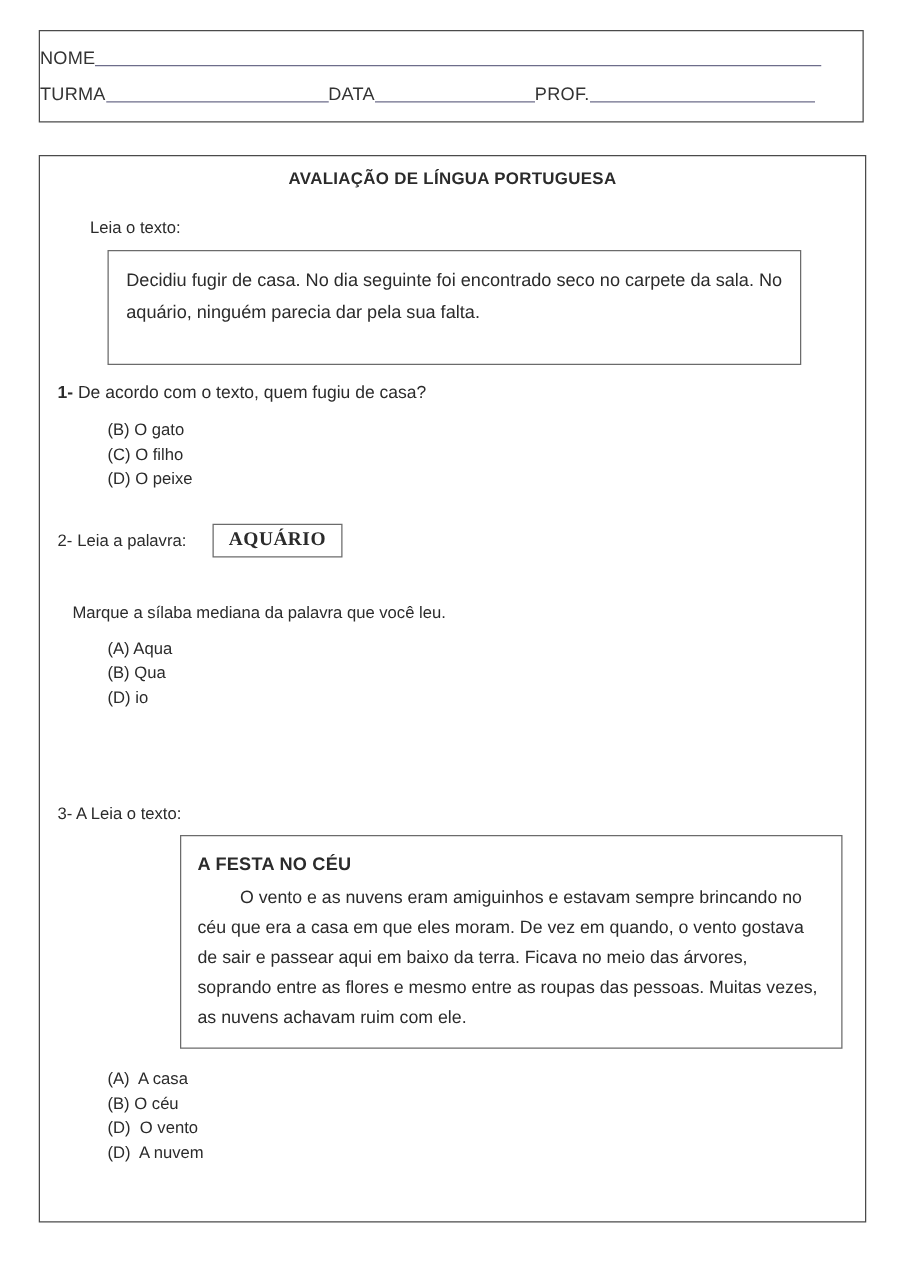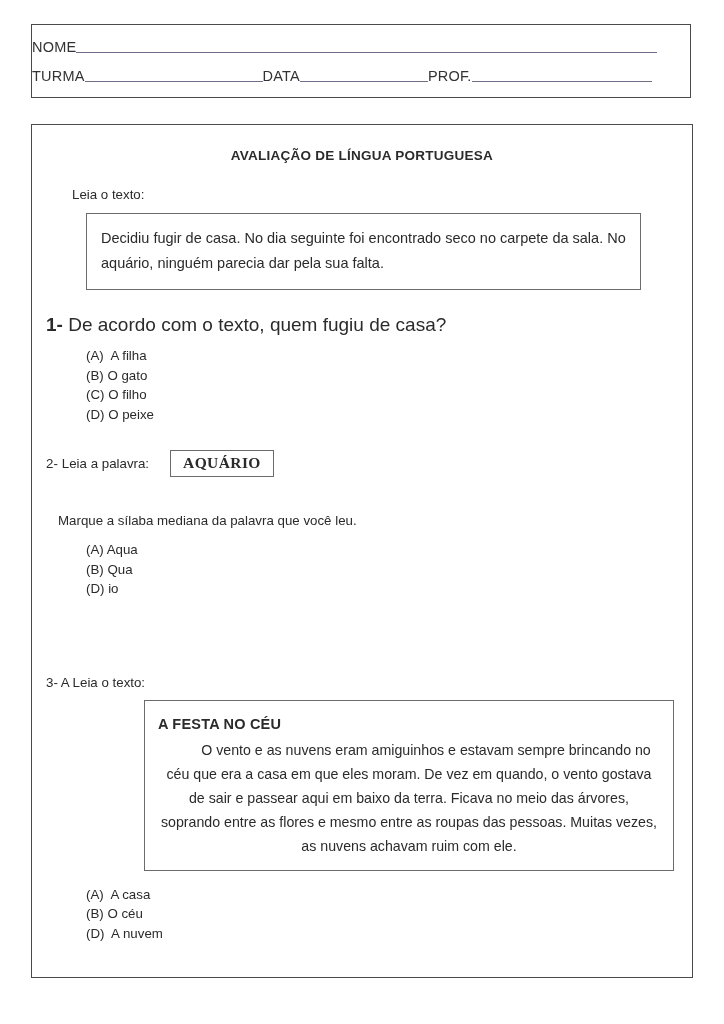--- a/index.html
+++ b/index.html
@@ -65,37 +65,37 @@
     height: 854px;
     border: 1.3px solid #4a4a4a;
     box-sizing: border-box;
   }
 
   .exam-title {
     text-align: center;
     font-size: 13.5px;
     font-weight: bold;
     letter-spacing: 0.25px;
-    margin-top: 23px;
+    margin-top: 10px;
   }
 
   .lead {
     font-size: 13.3px;
     margin-left: 40px;
     margin-top: 24px;
   }
 
   
   .quote-box {
     border: 1.2px solid #6b6b6b;
     box-sizing: border-box;
     margin-left: 54px;
     margin-top: 11px;
     width: 555px;
-    padding: 12px 14px 13px 14px;
+    padding: 12px 14px 28px 14px;
     font-size: 14.5px;
     line-height: 25px;
   }
 
   .story-box {
     border: 1.2px solid #6b6b6b;
     box-sizing: border-box;
     margin-left: 112px;
     margin-top: 10px;
     width: 530px;
@@ -105,28 +105,28 @@
   }
   .story-title {
     text-align: left;
     font-weight: bold;
     font-size: 14.5px;
     margin-bottom: 2px;
     letter-spacing: 0.2px;
   }
   .story-body {
     text-indent: 34px;
-    text-align: center;
+    text-align: left;
   }
 
   
   .question {
-    font-size: 19px;
+    font-size: 14px;
     margin-left: 14px;
-    margin-top: 26px;
+    margin-top: 12px;
     line-height: 18px;
   }
   .q-num-bold { font-weight: bold; }
 
   .q-inline {
     display: flex;
     align-items: center;
     margin-left: 14px;
     margin-top: 26px;
     font-size: 13.3px;
@@ -205,21 +205,20 @@
 
     <div class="quote-box">
       <span>Decidiu fugir de casa. No dia seguinte foi encontrado seco no carpete da sala. No aquário, ninguém parecia dar pela sua falta.</span>
     </div>
 
     <div class="question">
       <span class="q-num-bold">1-</span>
       <span>De acordo com o texto, quem fugiu de casa?</span>
     </div>
     <div class="options">
-      <div class="option">(A)  A filha</div>
       <div class="option">(B) O gato</div>
       <div class="option">(C) O filho</div>
       <div class="option">(D) O peixe</div>
     </div>
 
     <div class="q-inline">
       <span>2-</span>
       <span style="margin-left:4px;">Leia a palavra:</span>
       <span class="word-box">AQUÁRIO</span>
     </div>
@@ -233,17 +232,18 @@
     <div class="q3-head">3- A Leia o texto:</div>
 
     <div class="story-box">
       <div class="story-title">A FESTA NO CÉU</div>
       <div class="story-body">O vento e as nuvens eram amiguinhos e estavam sempre brincando no céu que era a casa em que eles moram. De vez em quando, o vento gostava de sair e passear aqui em baixo da terra. Ficava no meio das árvores, soprando entre as flores e mesmo entre as roupas das pessoas. Muitas vezes, as nuvens achavam ruim com ele.</div>
     </div>
 
     <div class="options-q3">
       <div class="option">(A)  A casa</div>
       <div class="option">(B) O céu</div>
+      <div class="option">(D)  O vento</div>
       <div class="option">(D)  A nuvem</div>
     </div>
 
   </div>
 </div>
 
 </body></html>

